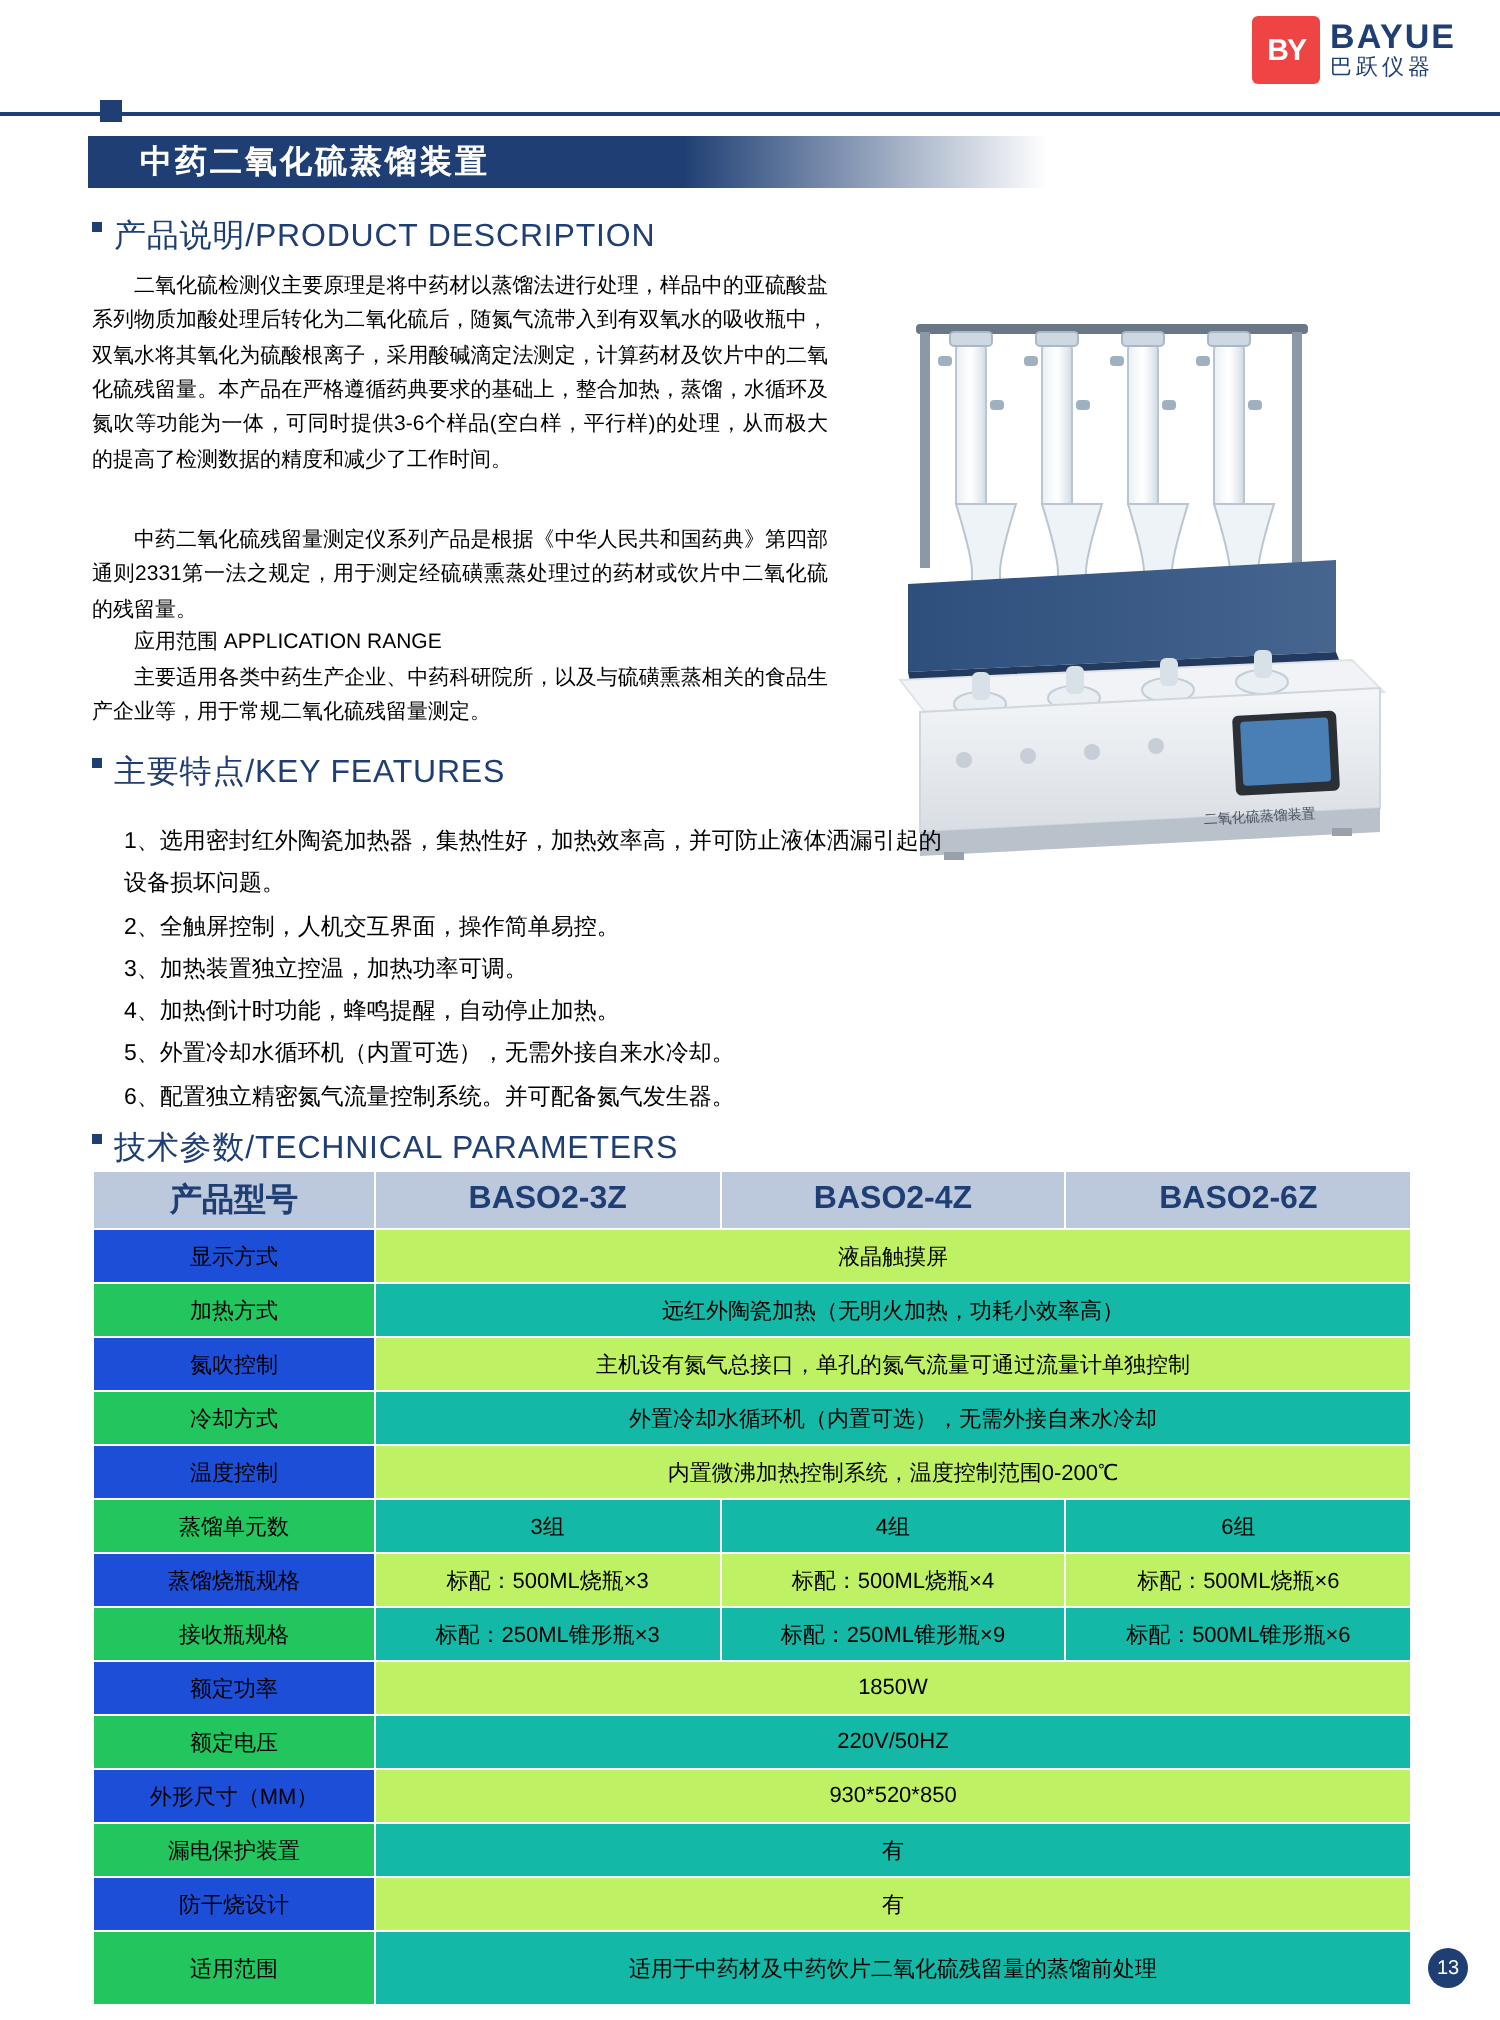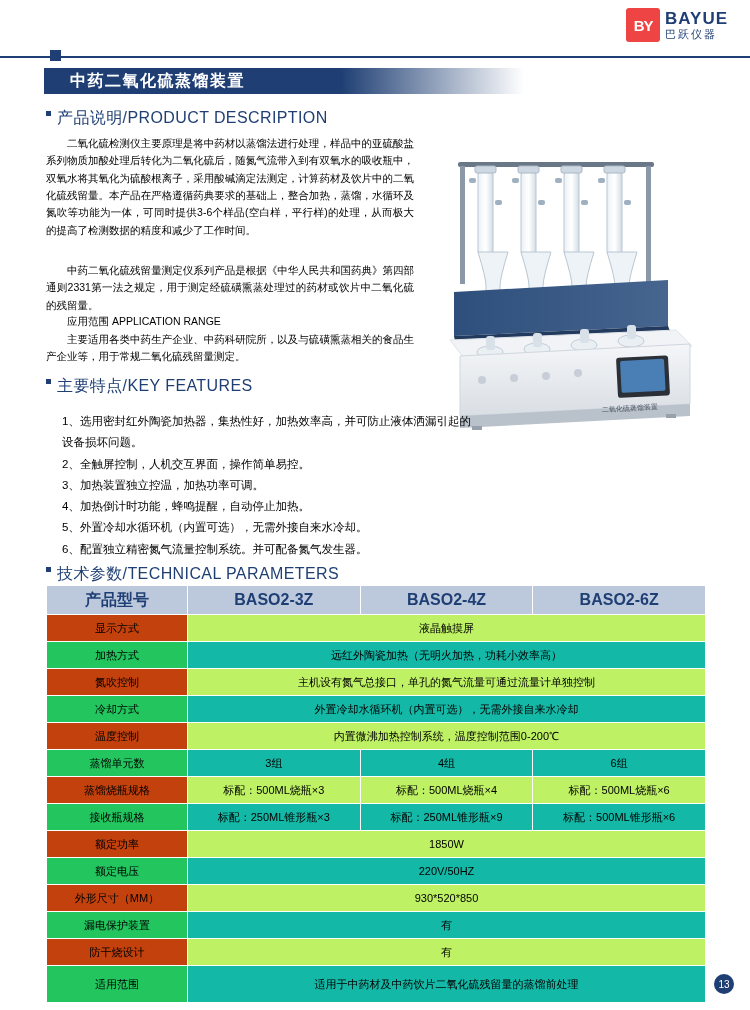--- a/index.html
+++ b/index.html
@@ -177,21 +177,21 @@
     vertical-align: middle;
   }
   table.spec thead th {
     background: #bcc9dd;
     color: #1f3f74;
     font-weight: bold;
     font-size: 16px;
     height: 28px;
   }
   td.label-col {
-    background: #c2410c;
+    background: #1d4ed8;
     width: 120px;
     color: #000;
   }
   td.val {
     background: #bef264;
   }
   tr.alt td.label-col {
     background: #22c55e;
   }
   tr.alt td.val {

